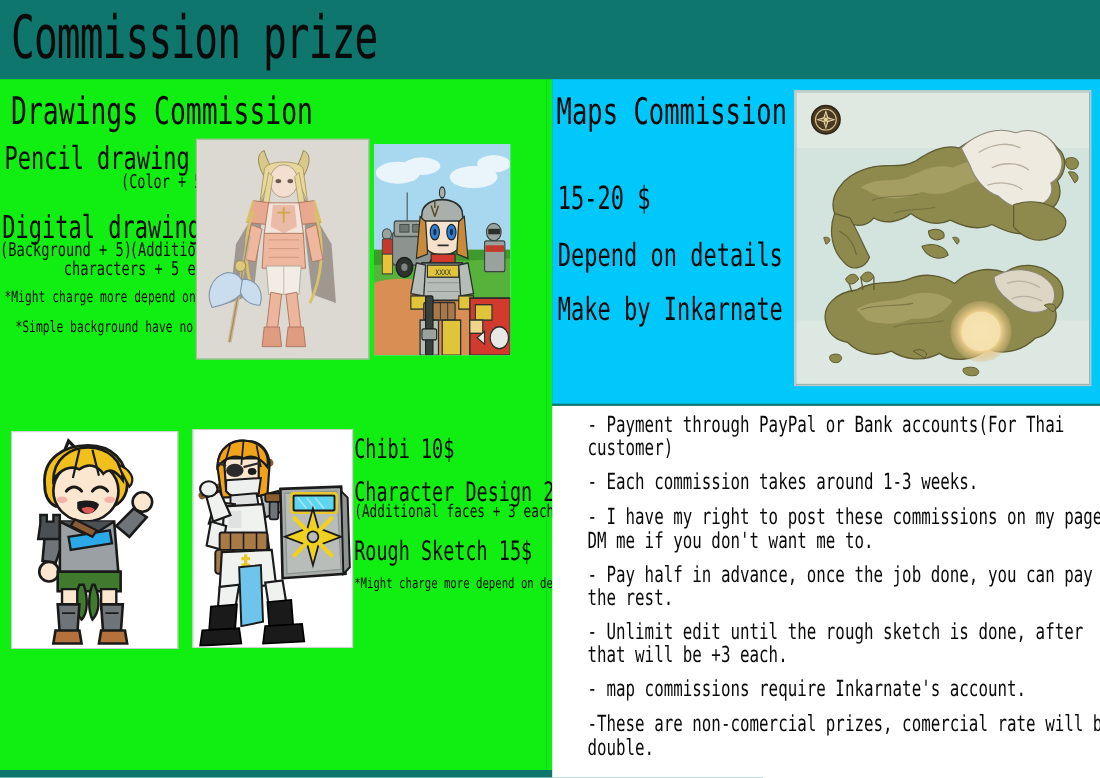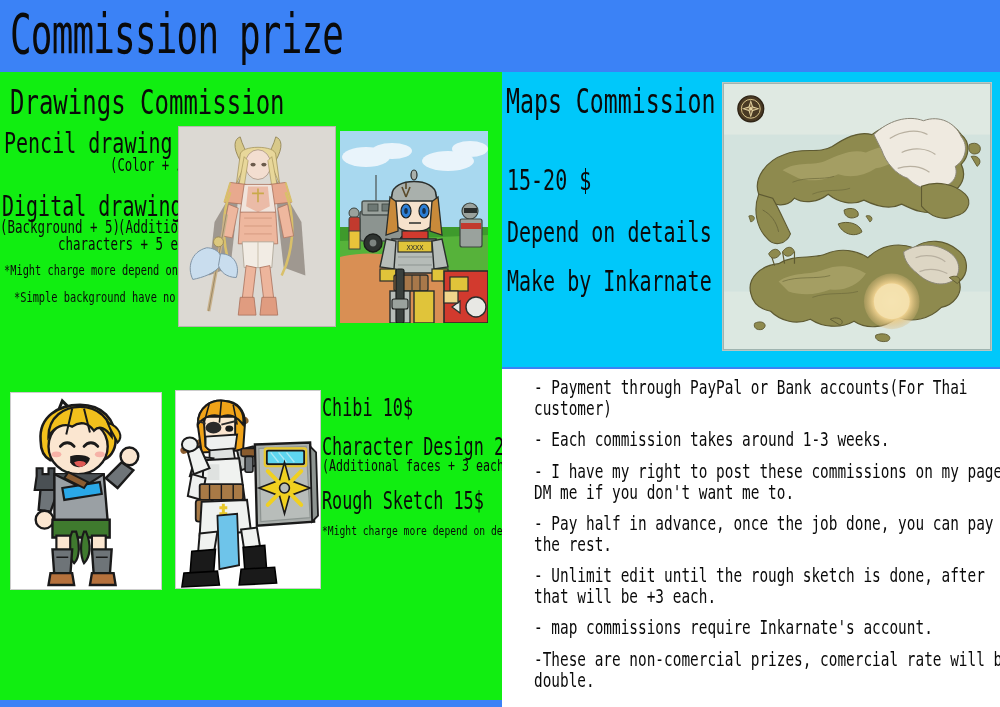--- a/index.html
+++ b/index.html
@@ -5,21 +5,21 @@
   * { box-sizing: border-box; margin: 0; padding: 0; }
   html, body {
     width: 1000px; height: 707px;
     background: #ffffff;
     font-family: "Liberation Sans", sans-serif;
     overflow: hidden;
   }
   #page {
     position: relative;
     width: 1000px; height: 707px;
-    background: #3b82f6;
+    background: #0f766e;
   }
 
   
   #header-title {
     position: absolute;
     left: 10px; top: 2px;
     font-family: "DejaVu Sans Mono", monospace;
     font-size: 46px;
     font-weight: 400;
     letter-spacing: -1px;
@@ -178,21 +178,21 @@
   .art { position: absolute; overflow: hidden; }
 
   
   #art-pencil {
     left: 178px; top: 126px; width: 158px; height: 201px;
     background: linear-gradient(160deg,#dedcd8 0%,#d6d3cd 40%,#c9c5bd 100%);
     border: 1px solid #b9b5ad;
   }
   
   #art-digital {
-    left: 340px; top: 131px; width: 148px; height: 192px;
+    left: 340px; top: 131px; width: 124px; height: 192px;
     background: #9fd8f0;
   }
   
   #art-map {
     left: 722px; top: 82px; width: 270px; height: 269px;
     background: #cfe0dc;
     border: 1px solid #b9c7c3;
   }
   
   #art-chibi {

